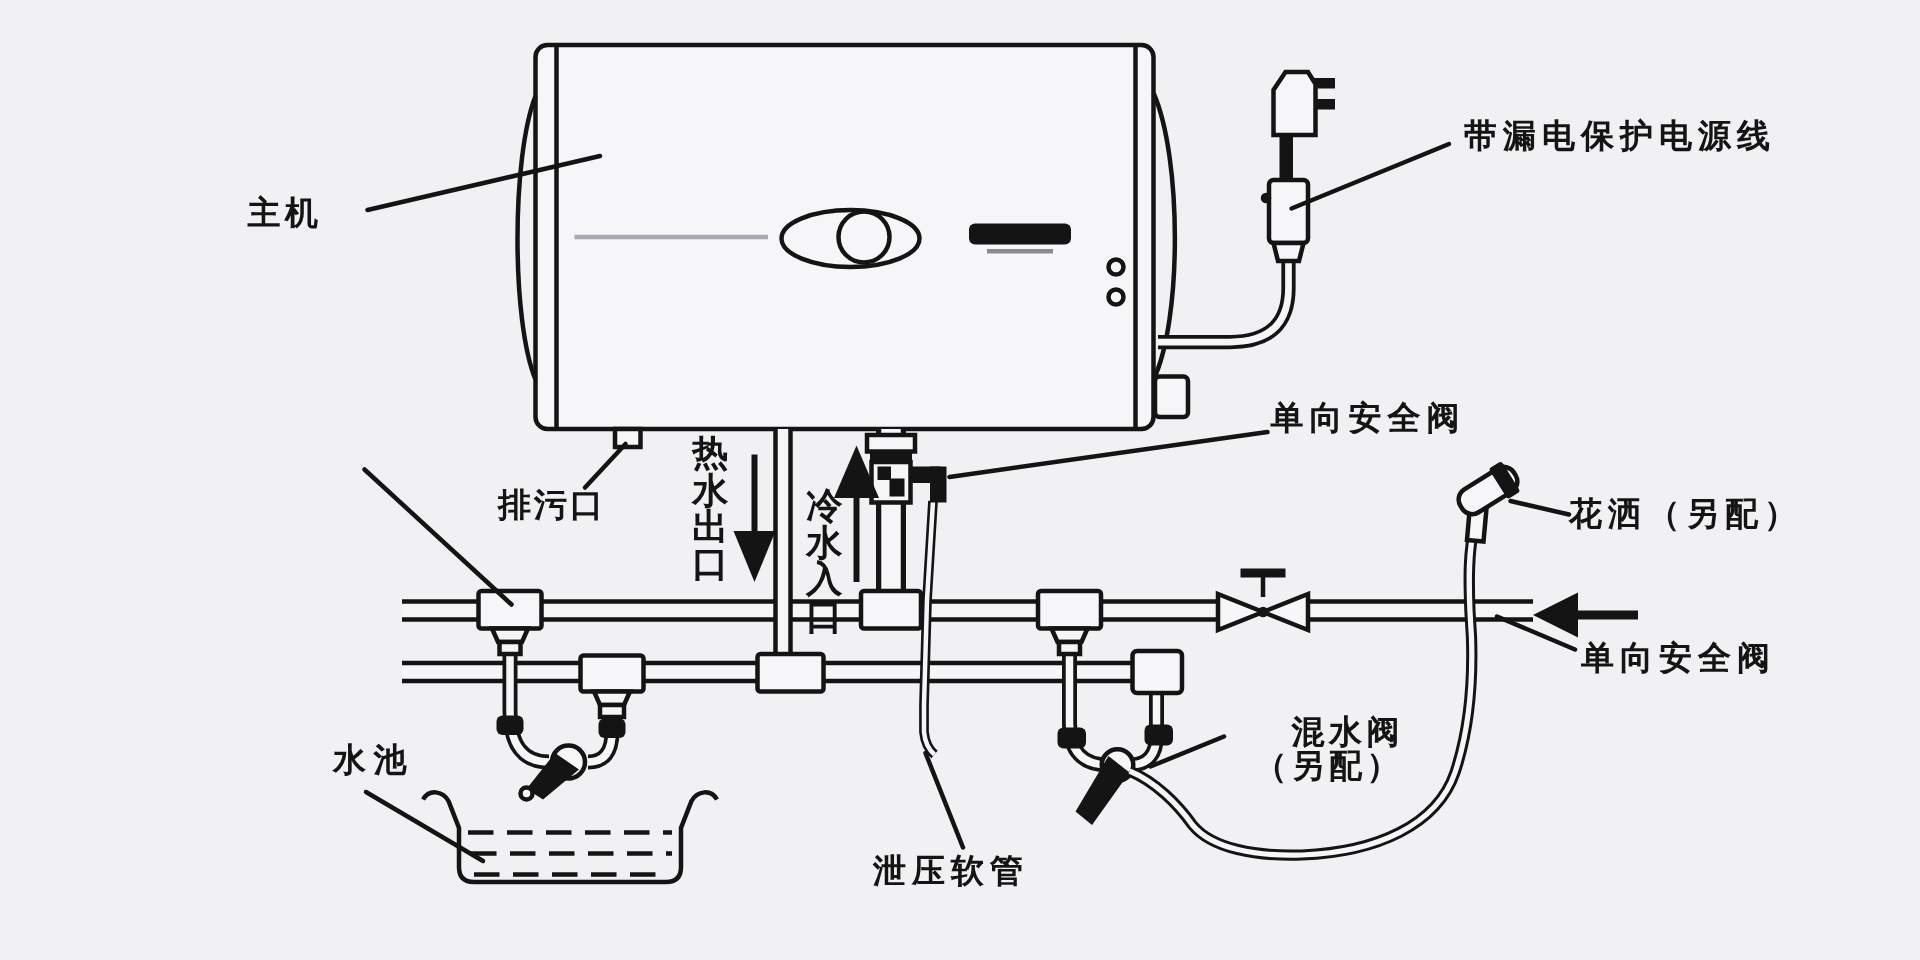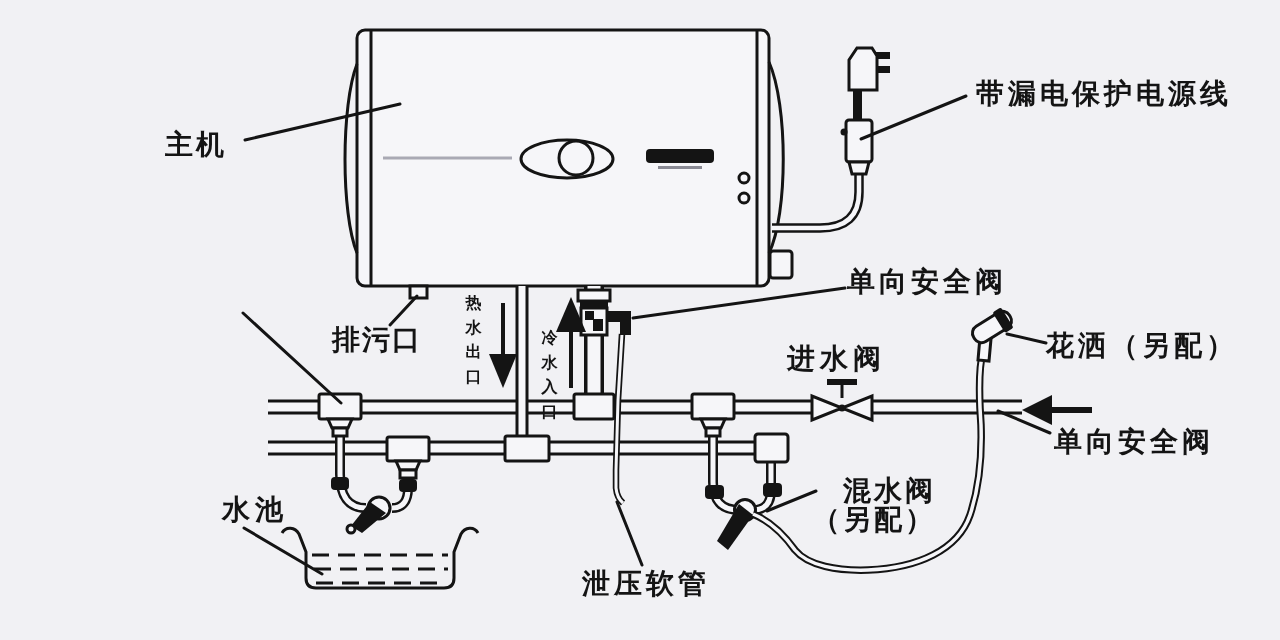--- a/index.html
+++ b/index.html
@@ -12,25 +12,25 @@
   }
   #stage{position:absolute;left:0;top:0;width:1280px;height:640px;}
   svg{position:absolute;left:0;top:0;}
   .ln{stroke:#141414;stroke-width:3;fill:none;}
   .ptr{stroke:#141414;stroke-width:3;fill:none;stroke-linecap:round;}
   .fw{fill:#f6f6f9;stroke:#141414;stroke-width:3;}
   .fb{fill:#141414;stroke:none;}
   .to{stroke:#141414;fill:none;}
   .ti{stroke:#f6f6f9;fill:none;}
   .label{
-    position:absolute;font-size:28px;font-weight:700;letter-spacing:4px;
+    position:absolute;font-size:22px;font-weight:700;letter-spacing:4px;
     white-space:nowrap;color:#141414;line-height:1.05;
   }
   .vlabel{
-    position:absolute;width:27px;font-size:16px;font-weight:700;
+    position:absolute;width:27px;font-size:24px;font-weight:700;
     line-height:24.5px;word-break:break-all;text-align:center;color:#141414;
   }
   .center{text-align:right;}
 </style>
 </head>
 <body>
 
 <div id="stage">
 <svg width="1280" height="640" viewBox="0 0 1280 640">
 
@@ -216,21 +216,20 @@
     <line x1="642" y1="565" x2="617" y2="502" class="ptr"></line>
   </g>
 </svg>
 
   <div class="label" style="left:165px;top:130px;letter-spacing:3px;">主机</div>
   <div class="label" style="left:976px;top:79px;">带漏电保护电源线</div>
   <div class="label" style="left:332px;top:325px;letter-spacing:2px;">排污口</div>
   <div class="vlabel" style="left:460px;top:291px;">热水出口</div>
   <div class="vlabel" style="left:536px;top:293px;margin-top:33px;">冷水入口</div>
   <div class="label" style="left:847px;top:267px;">单向安全阀</div>
-  <div class="label" style="left:787px;top:344px;letter-spacing:5px;">进水阀</div>
   <div class="label" style="left:1046px;top:331px;">花洒（另配）</div>
   <div class="label" style="left:1054px;top:427px;">单向安全阀</div>
   <div class="label center" style="left:806px;top:476px;width:130px;letter-spacing:3px;">
     <div>混水阀</div>
     <div>（另配）</div>
   </div>
   <div class="label" style="left:186px;top:495px;letter-spacing:5px;margin-left:36px;">水池</div>
   <div class="label" style="left:582px;top:569px;">泄压软管</div>
 </div>
 

